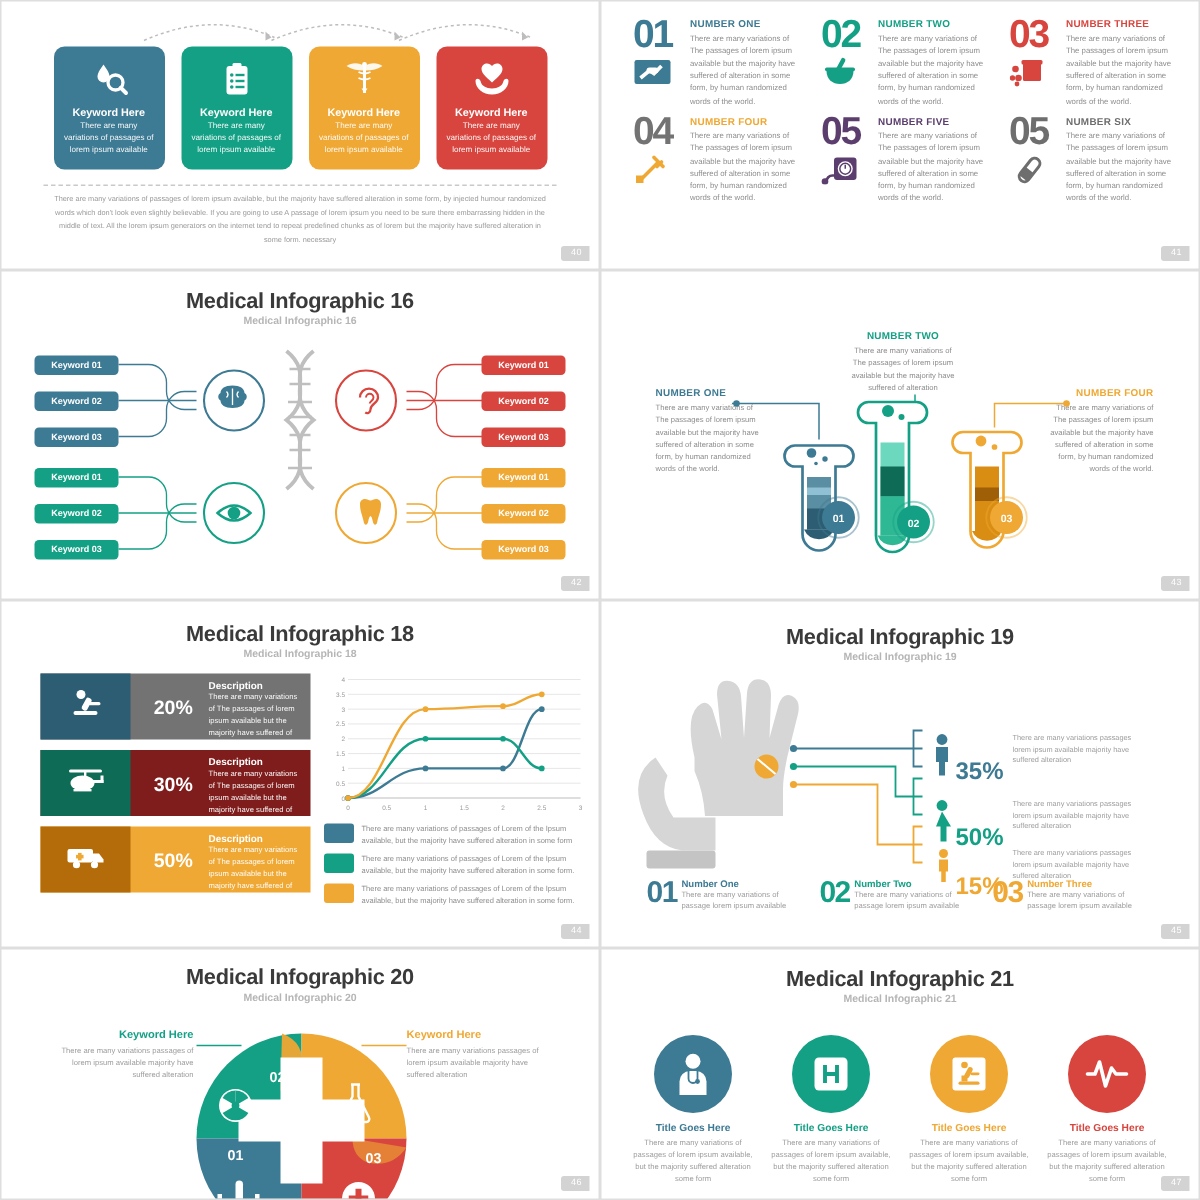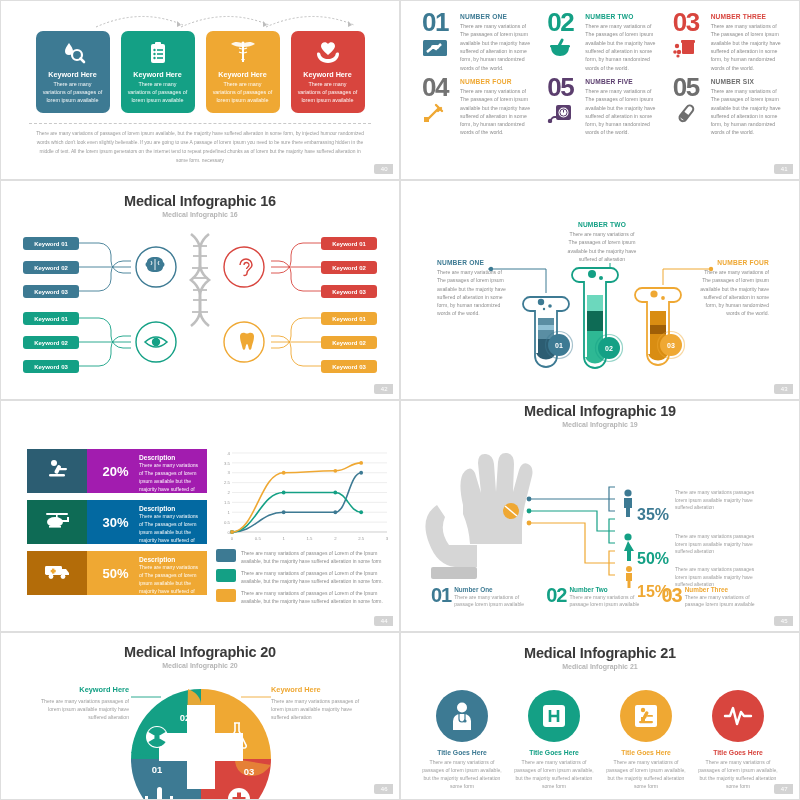--- a/index.html
+++ b/index.html
@@ -441,41 +441,45 @@
         <circle cx="270" cy="82" r="11" fill="#EFA833"></circle>
         <circle cx="270" cy="82" r="13.5" fill="none" stroke="#EFA833" stroke-width="1.2" opacity=".45"></circle>
         <text x="270" y="85" text-anchor="middle" font-size="7" font-weight="bold" fill="#fff" font-family="Liberation Sans">03</text>
       </g>
     </svg>
 
     <div class="badge">43</div>
   </div>
 
   <div class="slide">
+    <div style="padding-top:14px">
+      <div class="title">Medical Infographic 18</div>
+      <div class="subtitle">Medical Infographic 18</div>
+    </div>
 
     <div style="position:absolute;left:26px;top:48px;width:180px">
-      <div class="arrowrow" style="background:#a21caf">
+      <div class="arrowrow" style="background:#737373">
         <div class="ahead" style="background:#2C5D72">
           <span>
             <svg width="24" height="20" viewBox="0 0 24 20">
                 <circle cx="9" cy="4" r="3" fill="#fff"></circle>
                 <rect x="11" y="6" width="4" height="9" rx="1.6" fill="#fff" transform="rotate(28 13 10)"></rect>
                 <rect x="4" y="15" width="16" height="2.6" rx="1.3" fill="#fff"></rect>
                 <rect x="14" y="9" width="8" height="2.2" rx="1.1" fill="#fff"></rect>
               </svg>
           </span>
         </div>
         <div class="apct">20%</div>
         <div class="abody">
           <h4>Description</h4>
           <p>There are many variations of The passages of lorem ipsum available but the majority have suffered of alteration in some form.</p>
         </div>
       </div>
 
-      <div class="arrowrow" style="background:#0369a1">
+      <div class="arrowrow" style="background:#7f1d1d">
         <div class="ahead" style="background:#0E6B55">
           <span>
             <svg width="26" height="18" viewBox="0 0 26 18">
                 <rect x="2" y="2" width="22" height="2" rx="1" fill="#fff"></rect>
                 <rect x="12" y="3" width="1.6" height="4" fill="#fff"></rect>
                 <ellipse cx="11" cy="11" rx="8" ry="5" fill="#fff"></ellipse>
                 <rect x="17" y="9" width="8" height="2" fill="#fff"></rect>
                 <rect x="23" y="6" width="2" height="5" fill="#fff"></rect>
                 <rect x="5" y="15" width="12" height="1.6" fill="#fff"></rect>
               </svg>
@@ -565,21 +569,21 @@
       <div class="legrow">
         <div class="legsw" style="background:#EFA833"></div>
         <div class="legtx">There are many variations of passages of Lorem of the Ipsum available, but the majority have suffered alteration in some form.</div>
       </div>
     </div>
 
     <div class="badge">44</div>
   </div>
 
   <div class="slide">
-    <div style="padding-top:2px">
+    <div style="padding-top:16px">
       <div class="title">Medical Infographic 19</div>
       <div class="subtitle">Medical Infographic 19</div>
     </div>
 
     <svg width="400" height="145" style="position:absolute;top:42px;left:0">
       <g fill="#D6D6D6">
         <path d="M62 62 q-6-26 2-34 6-6 10 2 l6 20 -3-30 q0-10 8-9 7 1 8 10 l2 28 2-30 q1-10 9-9 7 1 7 11 l-1 28 6-22 q3-9 9-6 6 3 4 12 l-7 28 q-3 14-3 22 l0 18 -52 0 q-1-16-7-30z"></path>
         <path d="M62 108 q20 8 52 0 l0 16 -52 0z" opacity=".01"></path>
         <rect x="30" y="124" width="46" height="12" rx="2" fill="#C4C4C4"></rect>
         <path d="M36 62 q-18 12-8 38 8 22 26 24 l22 0 0-22 -28 0 q-10-14 -4-28z"></path>

